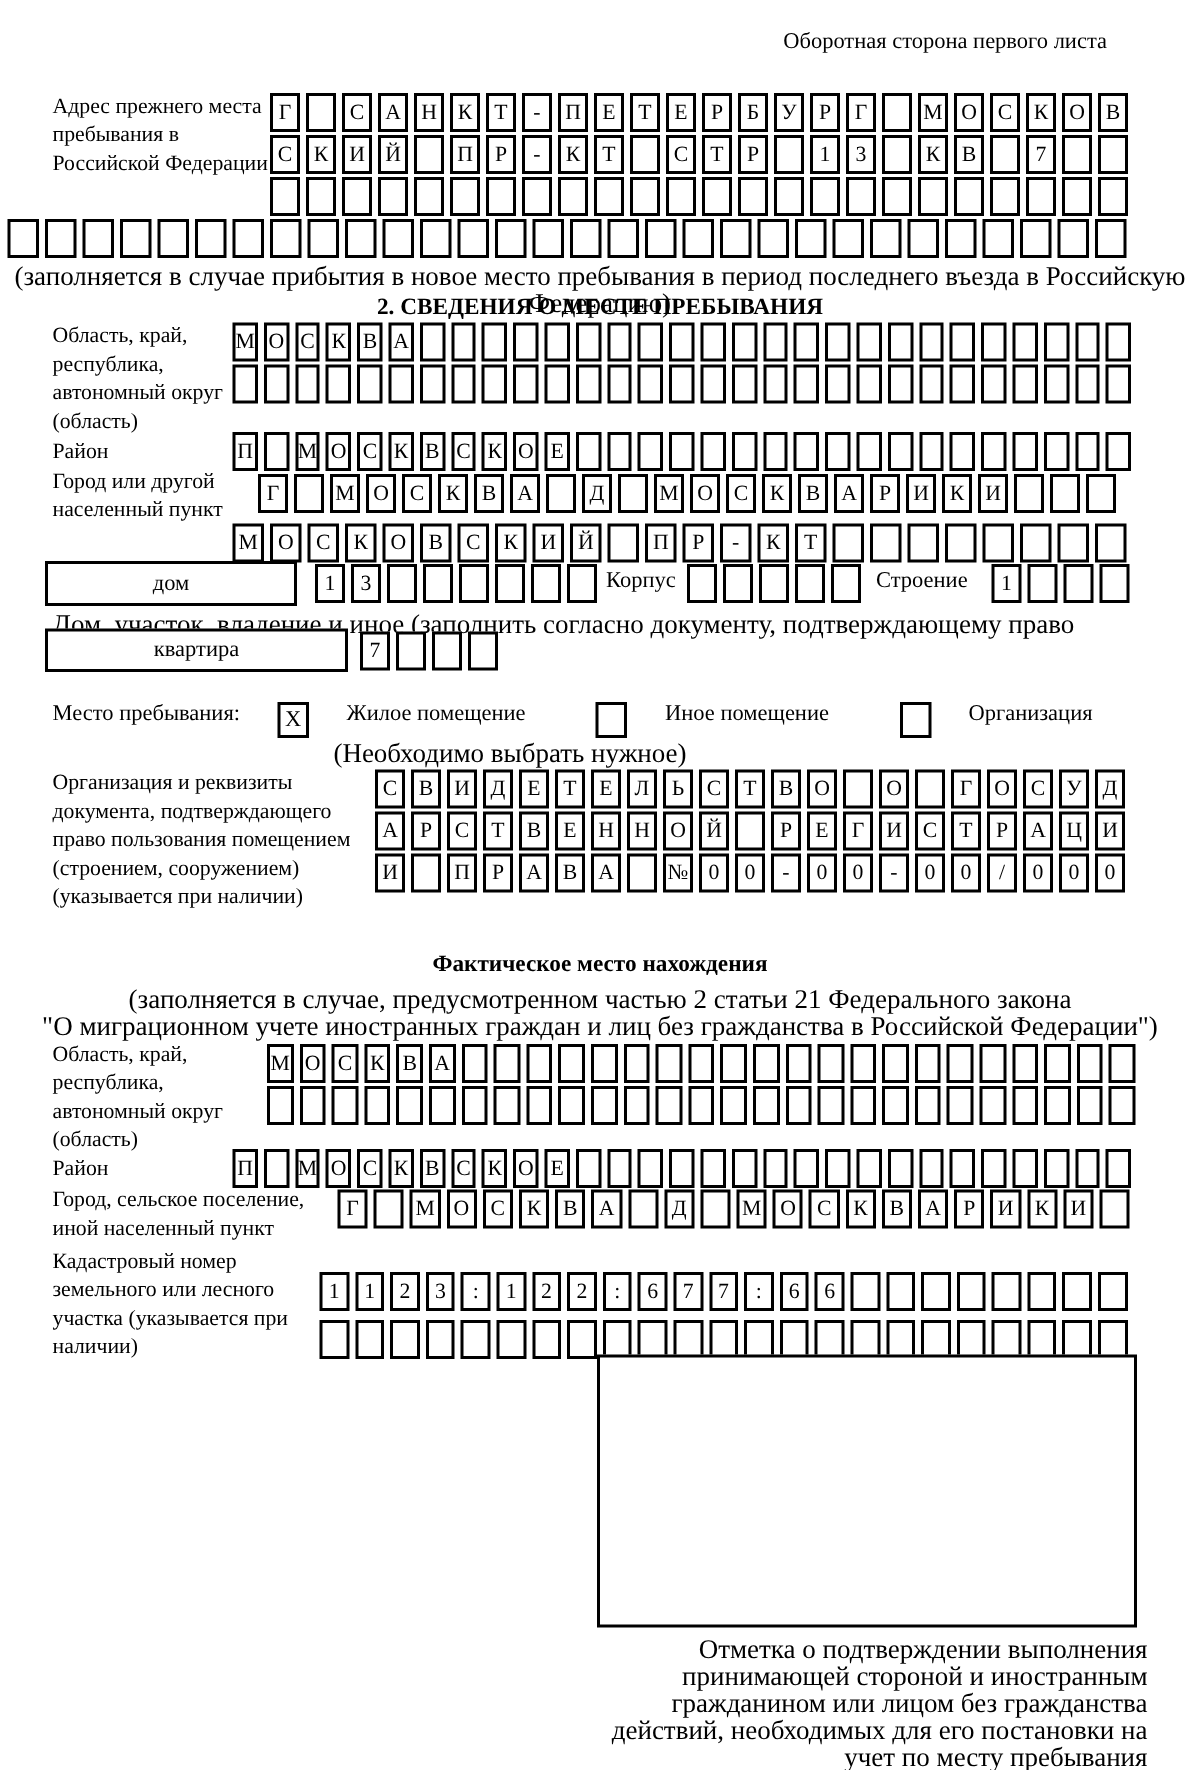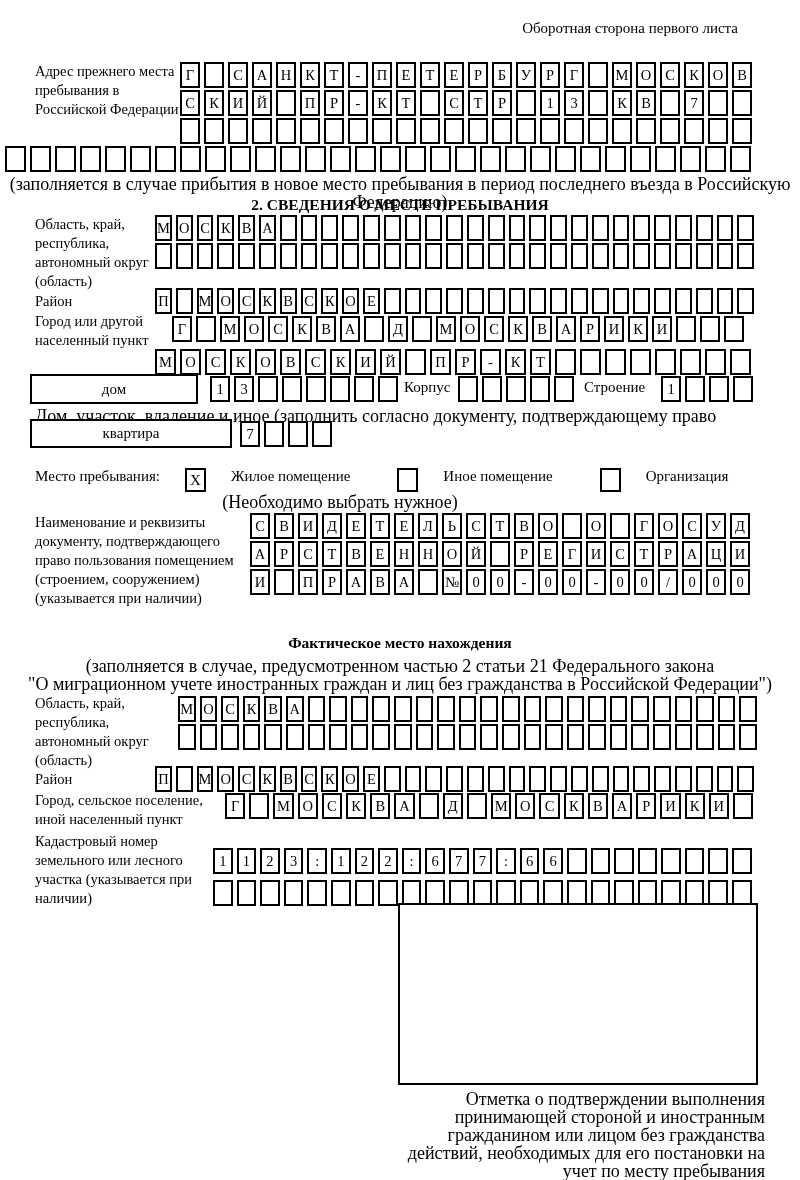--- a/index.html
+++ b/index.html
@@ -340,21 +340,21 @@
     <span>Место пребывания:</span>
     <span class="cb">X</span>
     <span>Жилое помещение</span>
     <span class="cb ml"></span>
     <span>Иное помещение</span>
     <span class="cb ml"></span>
     <span>Организация</span>
   </div>
   <div class="abs note" style="left:205px;top:493px;width:270px;text-align:center;">(Необходимо выбрать нужное)</div>
 
-  <div class="abs lbl" style="top:513px;left:35px;width:220px;">Наименование и реквизиты документу, подтверждающего право пользования помещением (строением, сооружением) (указывается при наличии)</div>
+  <div class="abs lbl" style="top:513px;left:35px;width:220px;">Организация и реквизиты документа, подтверждающего право пользования помещением (строением, сооружением) (указывается при наличии)</div>
   <div class="cellrow cw20" style="left:250px;top:513px;">
       <span class="cell">С</span>
       <span class="cell">В</span>
       <span class="cell">И</span>
       <span class="cell">Д</span>
       <span class="cell">Е</span>
       <span class="cell">Т</span>
       <span class="cell">Е</span>
       <span class="cell">Л</span>
       <span class="cell">Ь</span>

